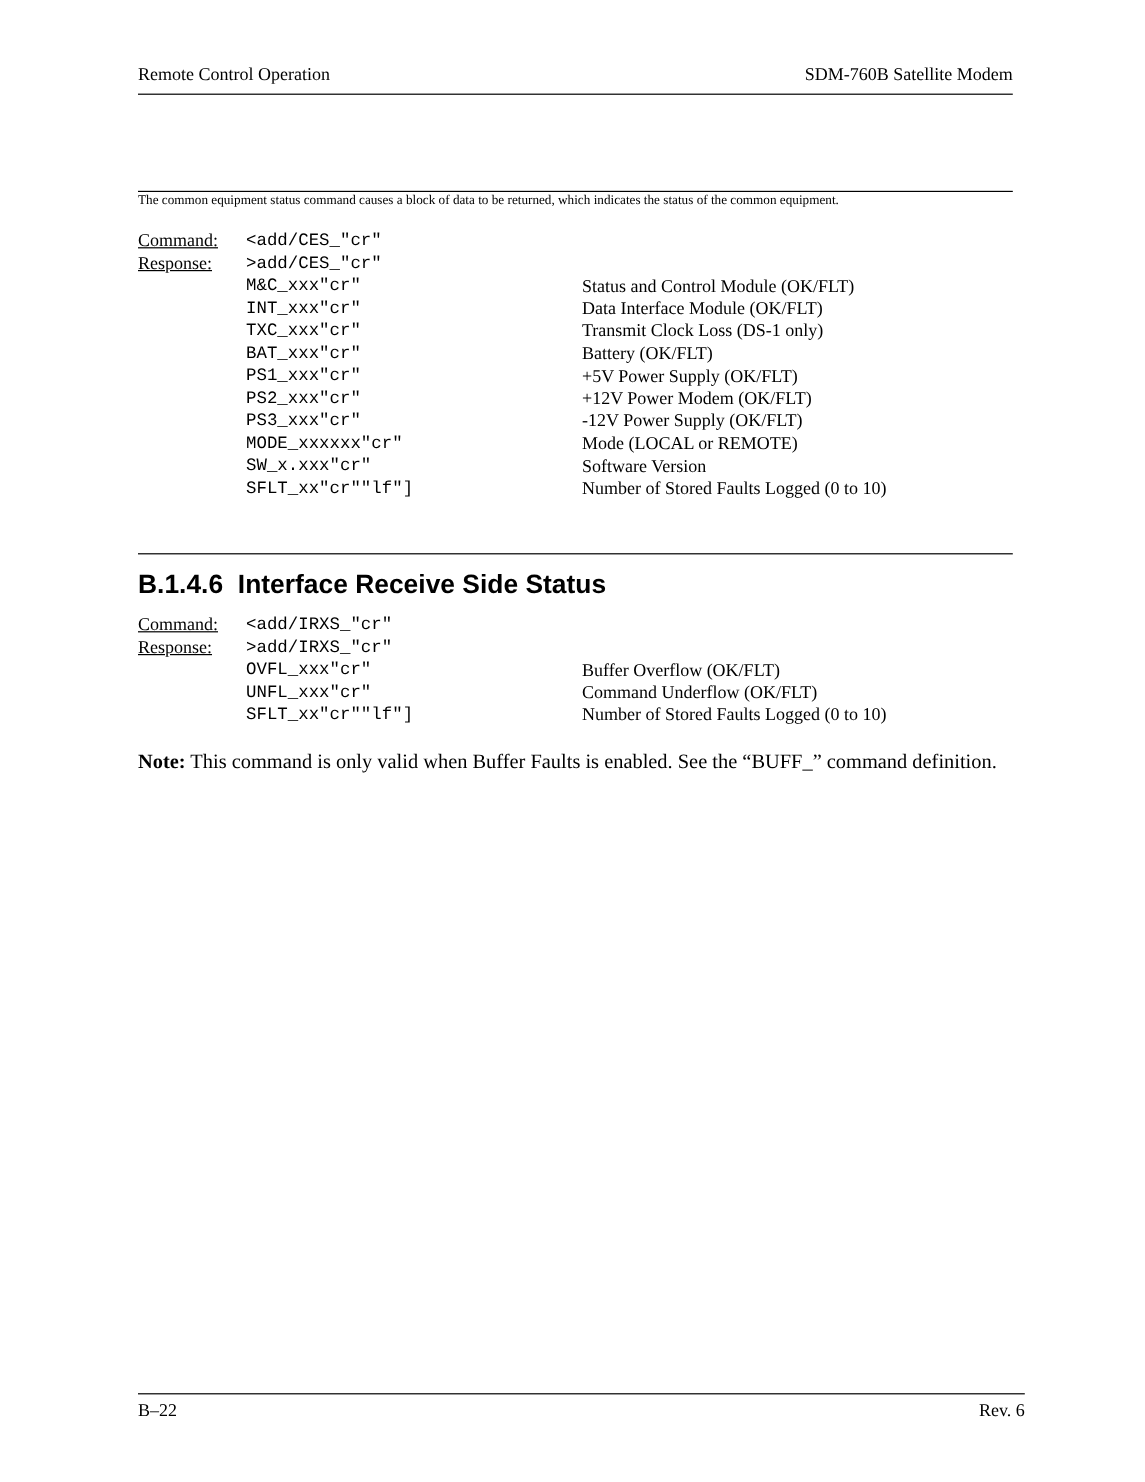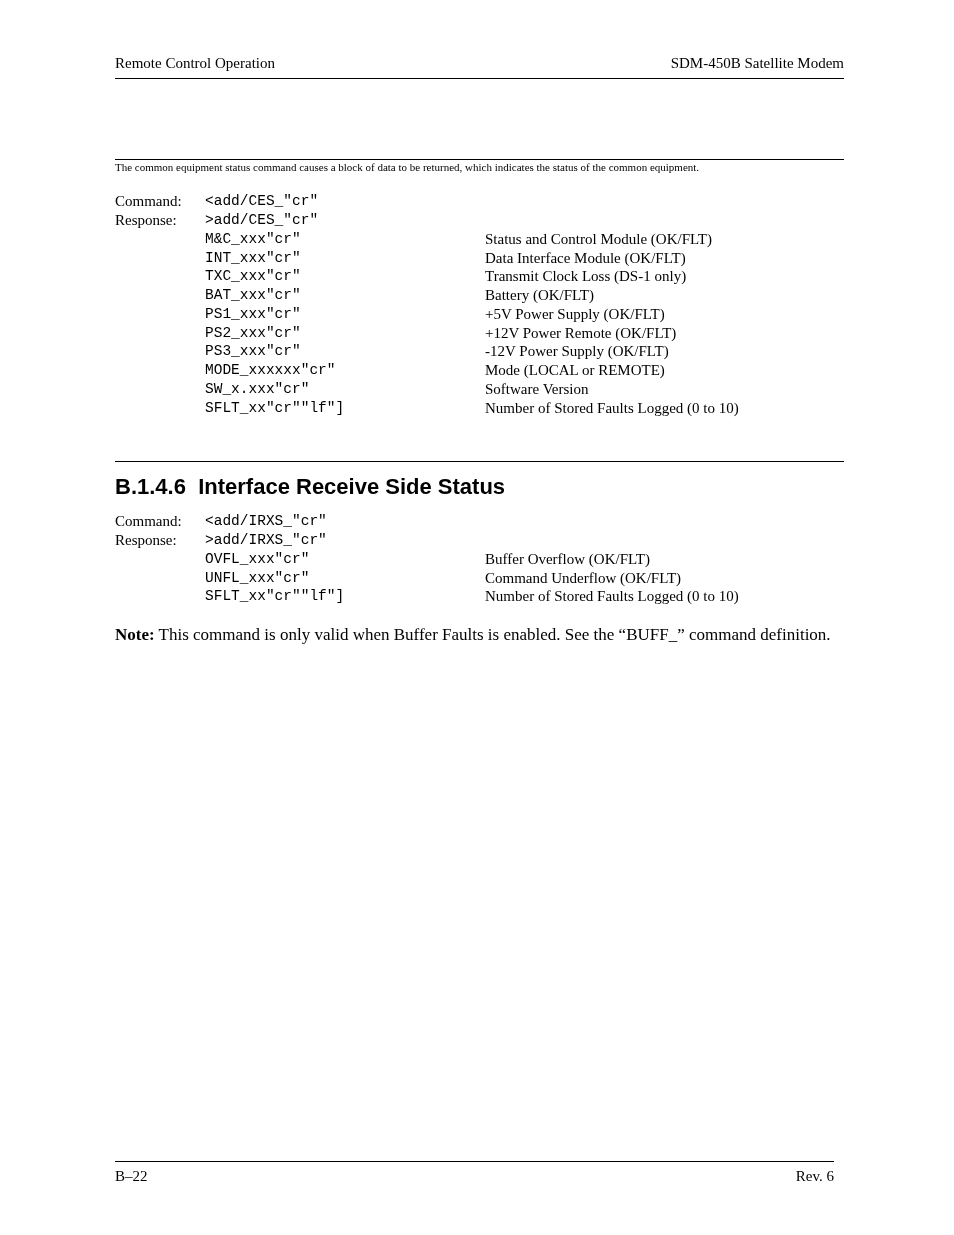--- a/index.html
+++ b/index.html
@@ -55,20 +55,21 @@
     font-size: 15px;
     line-height: 1.25;
   }
   .cmd-table td {
     vertical-align: top;
     padding: 0;
   }
   .col-label {
     width: 90px;
     font-family: "Times New Roman", Times, serif;
+    text-decoration: underline;
   }
   .col-code {
     width: 280px;
     font-family: "Courier New", Courier, monospace;
     white-space: pre;
     font-size: 14.5px;
   }
   .col-desc {
     font-family: "Times New Roman", Times, serif;
   }
@@ -76,42 +77,42 @@
     font-size: 17px;
     line-height: 1.3;
     margin-top: 18px;
   }
   .note-label {
     font-weight: bold;
   }
   .footer {
     position: absolute;
     left: 115px;
-    right: 120px;
+    right: 100px;
     bottom: 50px;
   }
   .footer-rule {
     border: none;
     border-top: 1.5px solid #000;
     margin: 0 0 6px 0;
   }
   .footer-row {
     display: flex;
     justify-content: space-between;
     font-size: 15px;
   }
 </style>
 </head>
 <body>
 
 <div class="page">
 
   <div class="header-row">
     <span>Remote Control Operation</span>
-    <span>SDM-450B Satellite Modem</span>
+    <span>SDM-760B Satellite Modem</span>
   </div>
   <hr class="header-rule">
 
   <div class="section-block">
     <hr class="section-rule">
     <p class="body-text">The common equipment status command causes a block of data to be returned, which indicates the status of the common equipment.</p>
 
     <table class="cmd-table">
       <tbody>
           <tr>
@@ -145,21 +146,21 @@
         <td class="col-desc">Battery (OK/FLT)</td>
       </tr>
       <tr>
         <td class="col-label"></td>
         <td class="col-code">PS1_xxx"cr"</td>
         <td class="col-desc">+5V Power Supply (OK/FLT)</td>
       </tr>
       <tr>
         <td class="col-label"></td>
         <td class="col-code">PS2_xxx"cr"</td>
-        <td class="col-desc">+12V Power Remote (OK/FLT)</td>
+        <td class="col-desc">+12V Power Modem (OK/FLT)</td>
       </tr>
       <tr>
         <td class="col-label"></td>
         <td class="col-code">PS3_xxx"cr"</td>
         <td class="col-desc">-12V Power Supply (OK/FLT)</td>
       </tr>
       <tr>
         <td class="col-label"></td>
         <td class="col-code">MODE_xxxxxx"cr"</td>
         <td class="col-desc">Mode (LOCAL or REMOTE)</td>

